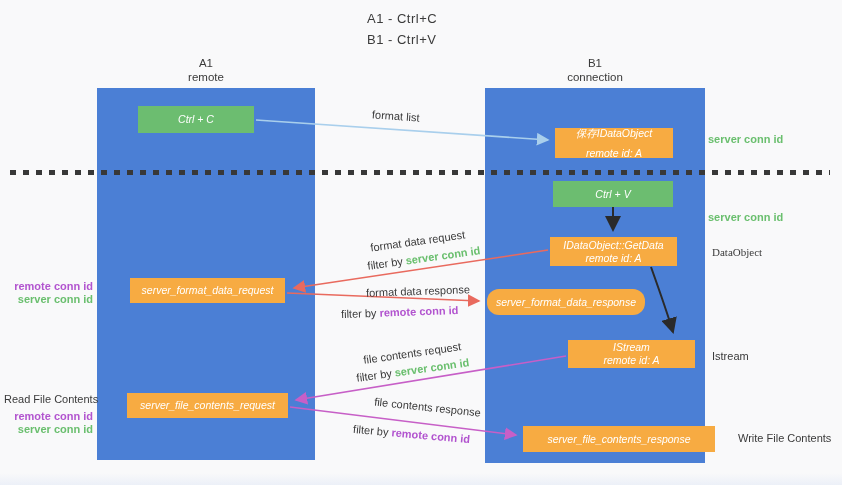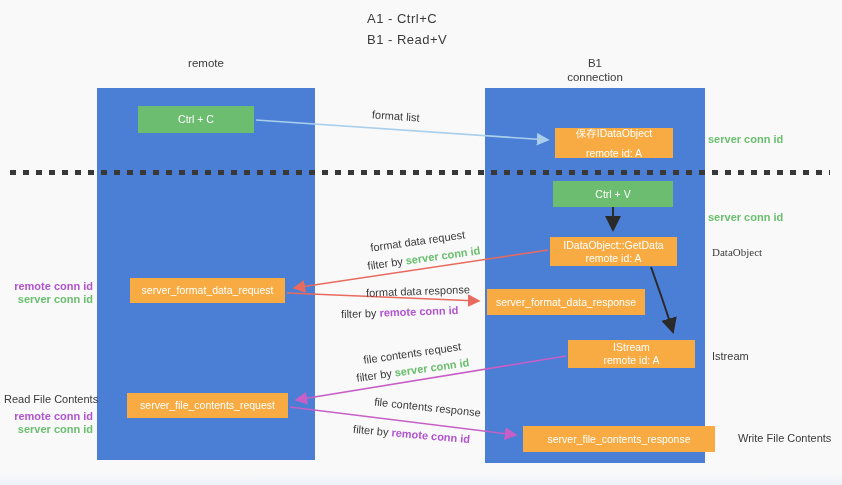--- a/index.html
+++ b/index.html
@@ -12,21 +12,21 @@
   .col-header.a{left:97px;width:218px;}
   .col-header.b{left:485px;width:220px;}
   .column{position:absolute;top:88px;background:#4b7fd5;}
   .col-a{left:97px;width:218px;height:372px;}
   .col-b{left:485px;width:220px;height:375px;}
   .dotted{position:absolute;left:10px;top:170px;width:820px;height:5px;
           background:repeating-linear-gradient(90deg,#383838 0 6px,transparent 6px 13px);}
   .arrows{position:absolute;left:0;top:0;pointer-events:none;}
   .box{position:absolute;display:flex;flex-direction:column;align-items:center;
        justify-content:center;color:#fff;font-size:10.5px;line-height:13px;
-       text-align:center;white-space:nowrap;}
+       text-align:center;white-space:nowrap;font-style:italic;}
   .green{background:#6cbd70;}
   .orange{background:#f7ab42;}
   .lbl{position:absolute;font-size:11px;color:#3a3a3a;white-space:nowrap;}
   .green-t{color:#6abf6e;font-weight:bold;}
   .purple-t{color:#b254cf;font-weight:bold;}
   .pair{position:absolute;left:0;width:93px;text-align:right;font-size:11px;
         line-height:13px;white-space:nowrap;}
   .r4{transform:rotate(4deg);}
   .rm8{transform:rotate(-8deg);}
   .rm2{transform:rotate(-2deg);}
@@ -35,24 +35,25 @@
   .bottom-fade{position:absolute;left:0;bottom:0;width:842px;height:12px;
                background:linear-gradient(180deg,rgba(233,237,246,0),#ecf0f8);}
 </style>
 </head>
 <body>
 
 <div class="stage">
 
   <div class="title">
     <div>A1 - Ctrl+C</div>
-    <div>B1 - Read+V</div>
+    <div>B1 - Ctrl+V</div>
   </div>
 
   <div class="col-header a">
+    <div>A1</div>
     <div>remote</div>
   </div>
   <div class="col-header b">
     <div>B1</div>
     <div>connection</div>
   </div>
 
   <div class="column col-a"></div>
   <div class="column col-b"></div>
 
@@ -97,21 +98,21 @@
 
   <div class="box orange" style="left:550px;top:237px;width:127px;height:29px;">
     <div>IDataObject::GetData</div>
     <div>remote id: A</div>
   </div>
 
   <div class="box orange" style="left:130px;top:278px;width:155px;height:25px;">
     <div>server_format_data_request</div>
   </div>
 
-  <div class="box orange" style="left:487px;top:289px;width:158px;height:26px;">
+  <div class="box orange" style="left:487px;top:289px;width:158px;height:26px;border-radius:12px;">
     <div>server_format_data_response</div>
   </div>
 
   <div class="box orange" style="left:568px;top:340px;width:127px;height:28px;">
     <div>IStream</div>
     <div>remote id: A</div>
   </div>
 
   <div class="box orange" style="left:127px;top:393px;width:161px;height:25px;">
     <div>server_file_contents_request</div>

